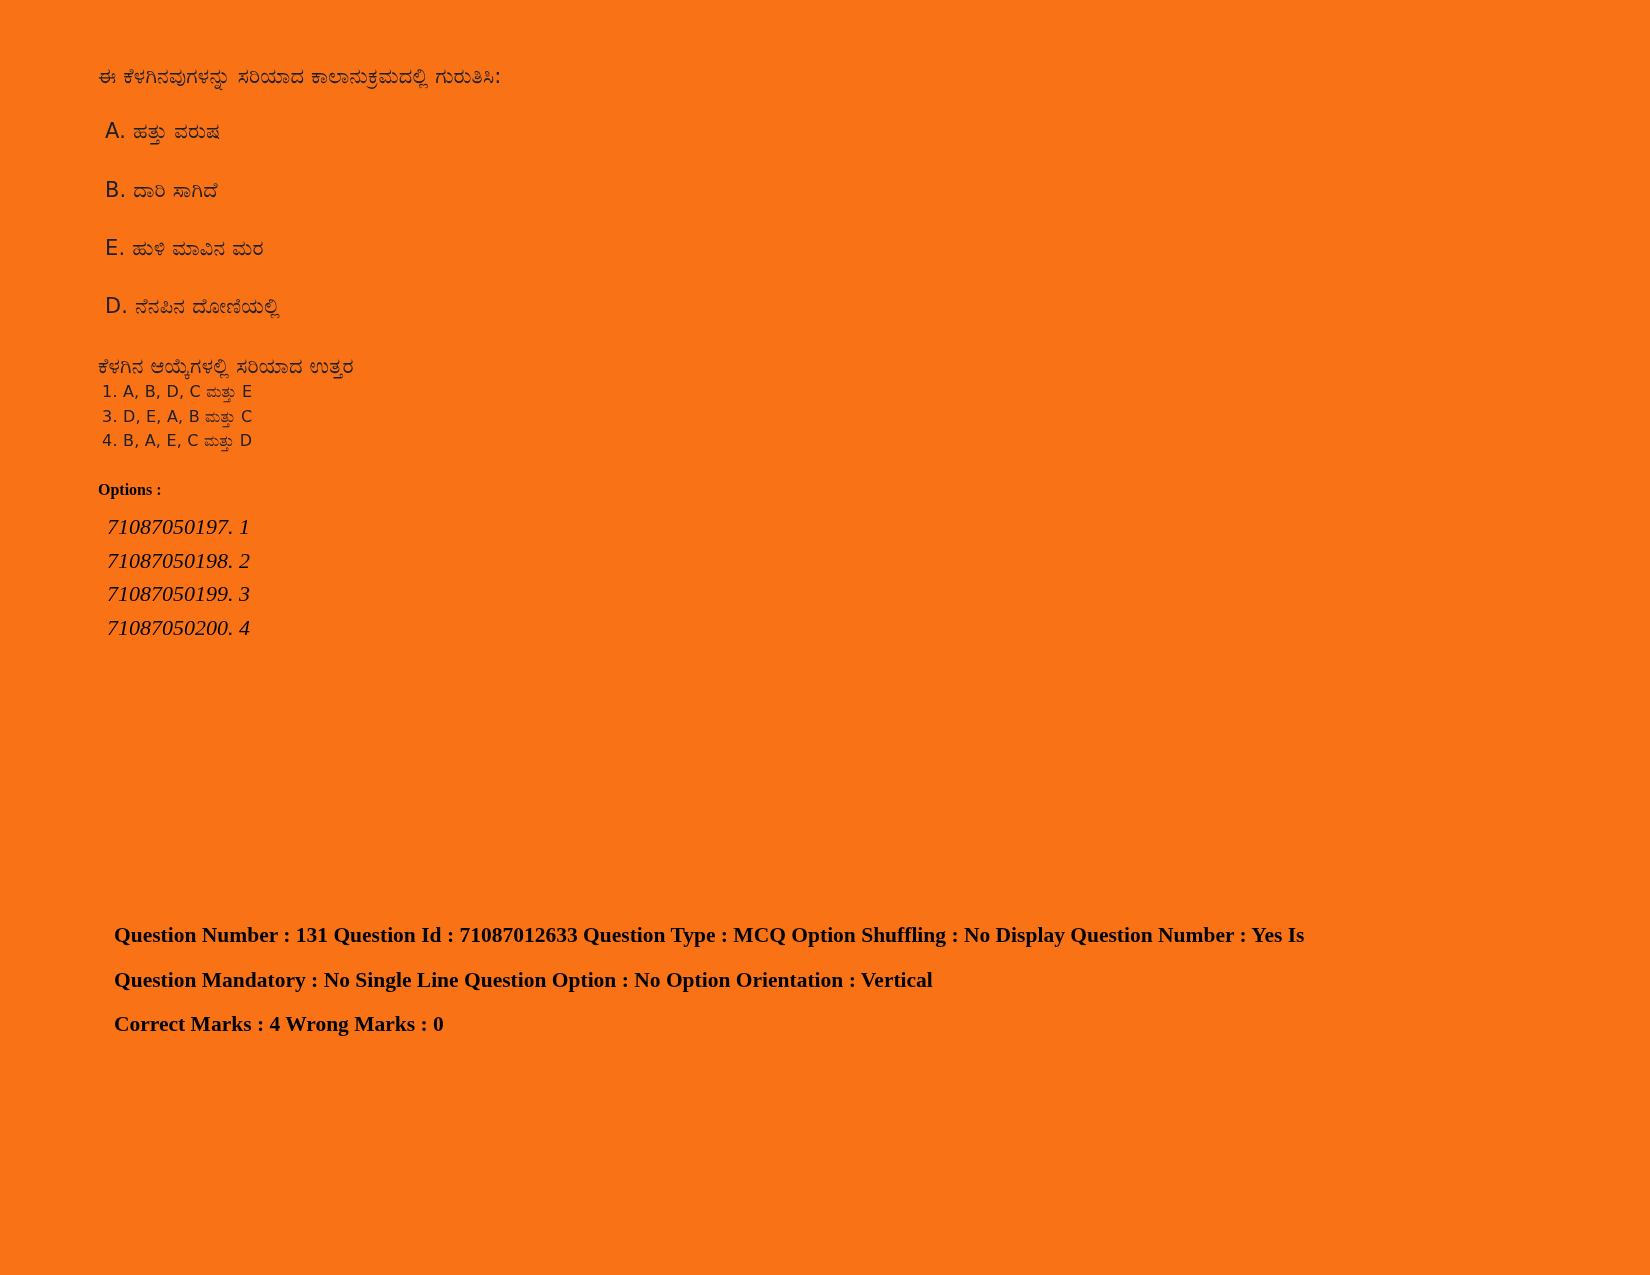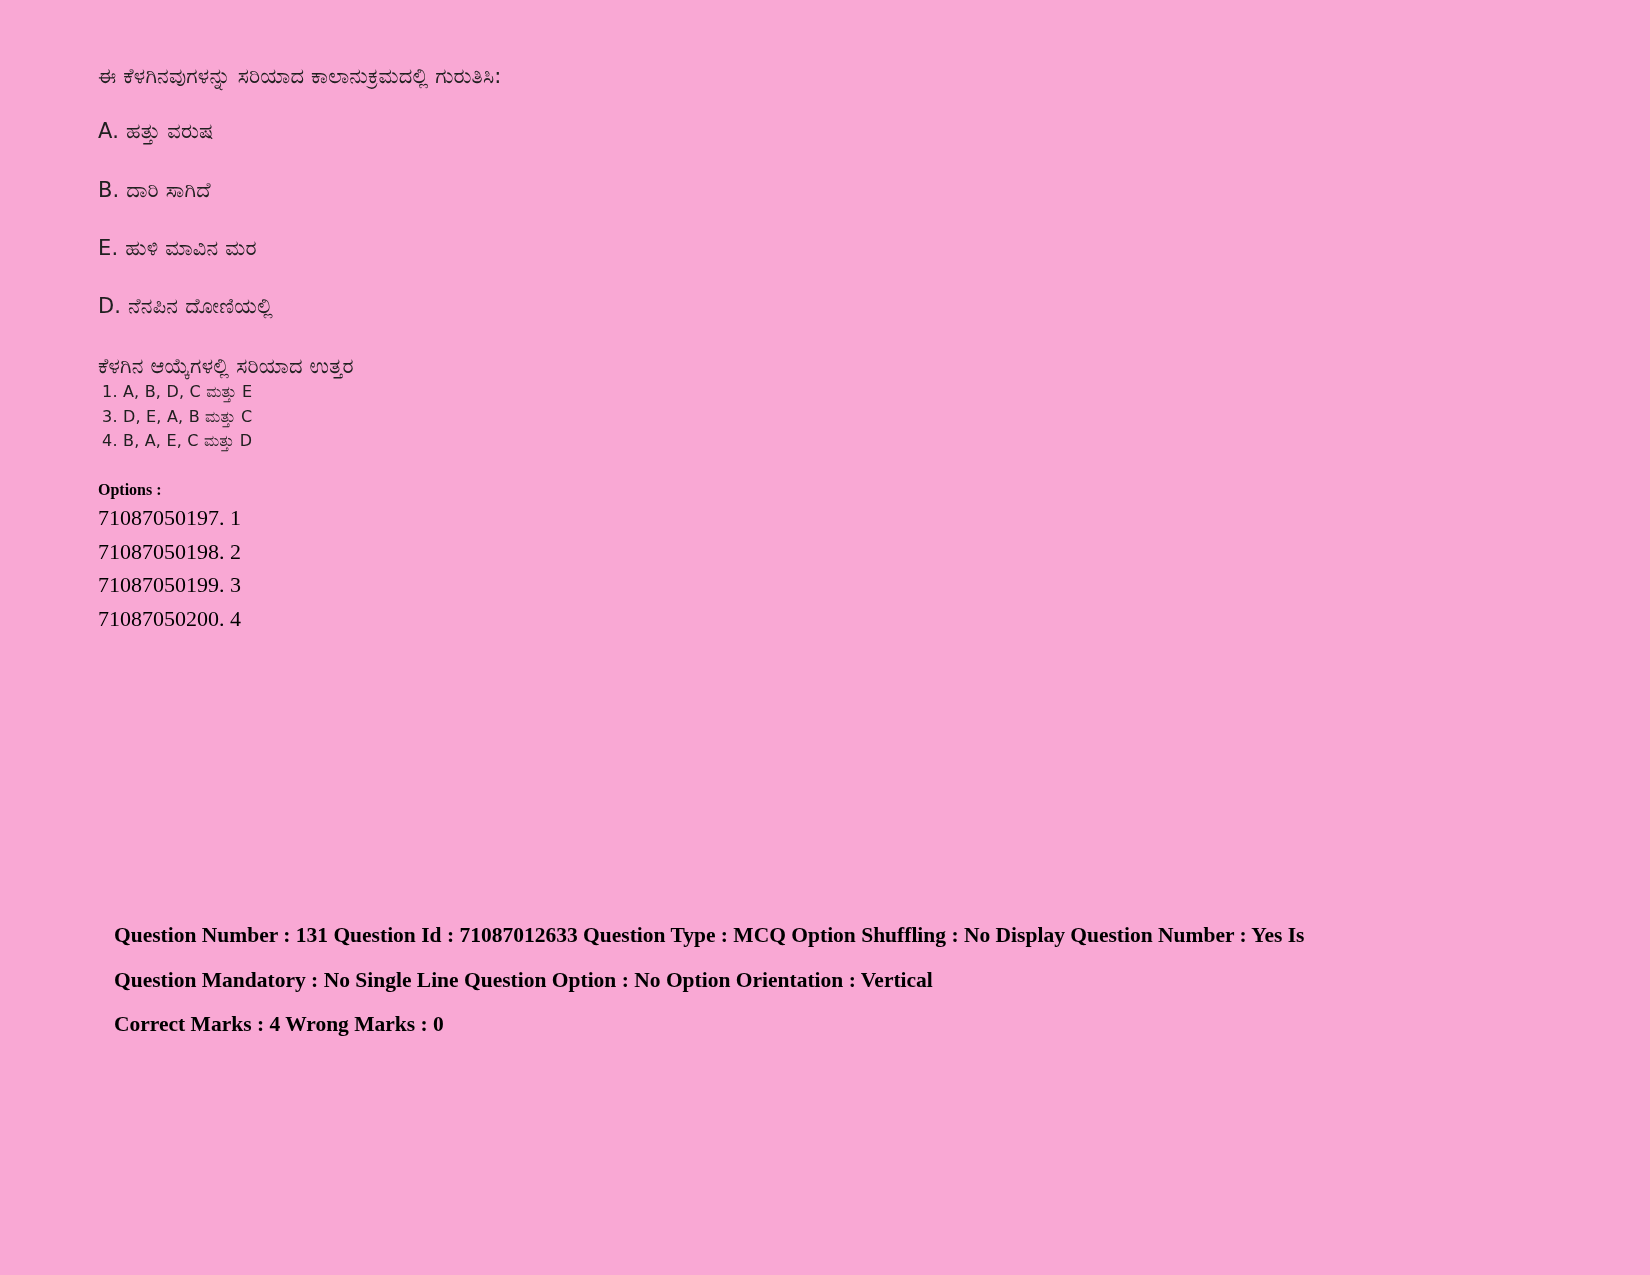--- a/index.html
+++ b/index.html
@@ -16,21 +16,21 @@
     color: #000000;
     overflow: hidden;
   }
 
   .page {
     position: absolute;
     left: 0;
     top: 0;
     width: 1650px;
     height: 1275px;
-    background: #f9a8d4;
+    background: #f97316;
   }
 
   .content {
     position: absolute;
     left: 98px;
     top: 62px;
     width: 1480px;
   }
 
   
@@ -42,21 +42,21 @@
   }
 
   .stem {
     font-size: 21px;
     line-height: 1.35;
     margin-bottom: 28px;
     white-space: nowrap;
   }
 
   .item-list {
-    margin: 0;
+    margin: 7px;
     padding: 0;
     list-style: none;
   }
   .item {
     font-size: 21px;
     line-height: 1.3;
     margin-bottom: 31px;
     white-space: nowrap;
   }
 
@@ -80,23 +80,24 @@
 
   
   .options-heading {
     font-family: "Liberation Serif", "DejaVu Serif", serif;
     font-weight: bold;
     font-size: 16px;
     line-height: 1.45;
     margin-top: 24px;
   }
   .option-ids {
-    margin: 0;
+    margin: 9px;
     padding: 0;
     list-style: none;
+    font-style: italic;
   }
   .option-id {
     font-family: "Liberation Serif", "DejaVu Serif", serif;
     font-size: 22px;
     line-height: 1.52;
     white-space: nowrap;
   }
 
   .meta {
     position: absolute;

